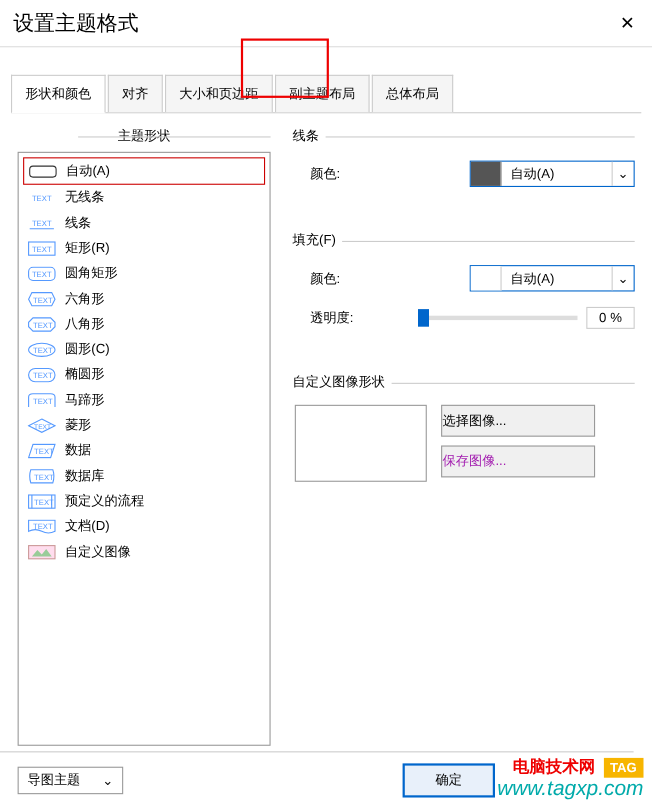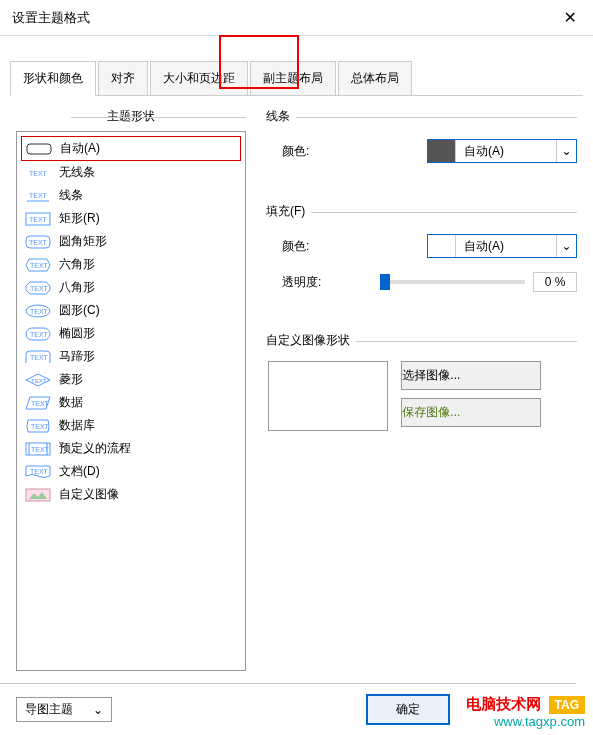--- a/index.html
+++ b/index.html
@@ -1,19 +1,19 @@
 <!DOCTYPE html>
 <html><head>
   <meta charset="utf-8">
   <style>
     * { box-sizing: border-box; margin: 0; padding: 0; }
     body { font-family: "Microsoft YaHei", sans-serif; font-size: 12px; background: #fff; width: 593px; height: 735px; position: relative; overflow: hidden; }
     
     .title-bar { display: flex; justify-content: space-between; align-items: center; padding: 8px 12px; border-bottom: 1px solid #ddd; }
-    .title-bar .title { font-size: 13px; }
+    .title-bar .title { font-size: 19px; }
     .close-btn { font-size: 16px; cursor: pointer; padding: 0 4px; }
     
     .tabs { display: flex; border-bottom: 1px solid #ccc; margin: 8px 10px 0 10px; position: relative; }
     .tab { padding: 8px 12px; cursor: pointer; background: #f5f5f5; border: 1px solid #ccc; border-bottom: none; margin-right: 2px; position: relative; margin-top: 17px; }
     .tab.active { background: #fff; border-bottom: 1px solid #fff; margin-bottom: -1px; }
     
     .content { display: flex; padding: 12px 16px; gap: 20px; }
     .left-col { width: 230px; text-align: center; }
     .right-col { flex: 1; }
     
@@ -39,30 +39,30 @@
     .color-arrow { width: 20px; border-left: 1px solid #ccc; display: flex; align-items: center; justify-content: center; }
     
     .slider-row { display: flex; align-items: center; margin: 14px 0 14px 16px; gap: 8px; }
     .slider-track { flex: 1; height: 4px; background: #ddd; position: relative; margin-left: 40px; }
     .slider-thumb { position: absolute; left: 0; top: -6px; width: 10px; height: 16px; background: #0066cc; }
     .slider-val { border: 1px solid #ccc; padding: 2px 6px; width: 44px; text-align: center; }
     
     .img-preview { border: 1px solid #999; width: 120px; height: 70px; display: inline-block; vertical-align: top; margin-top: 6px; margin-left: 2px; }
     .img-buttons { display: inline-block; vertical-align: top; margin-left: 10px; margin-top: 6px; }
     .img-btn { display: block; width: 140px; padding: 5px 0; border: 1px solid #999; background: #f0f0f0; text-align: left; margin-bottom: 8px; cursor: pointer; }
-    .img-btn.disabled { color: #4d7c0f; cursor: default; }
+    .img-btn.disabled { color: #a21caf; cursor: default; }
     
     .bottom-bar { position: absolute; bottom: 0; left: 0; right: 17px; display: flex; align-items: center; padding: 10px 16px; border-top: 1px solid #ccc; background: #fff; }
     .topic-select { display: flex; border: 1px solid #999; padding: 3px 8px; align-items: center; gap: 20px; }
     .ok-btn { margin-left: auto; margin-right: 110px; padding: 5px 28px; border: 2px solid #0066cc; background: #e8f0fa; cursor: pointer; }
     
     .watermark { position: absolute; right: 8px; bottom: 6px; text-align: right; }
     .wm-top { color: #e00; font-size: 15px; font-weight: bold; }
     .wm-tag { display: inline-block; background: #f7b500; color: #fff; padding: 2px 6px; font-weight: bold; margin-left: 4px; }
-    .wm-url { color: #0aa; font-size: 13px; }
+    .wm-url { color: #0aa; font-size: 19px; font-style: italic; }
     
     .highlight-box { position: absolute; border: 2px solid #e00; pointer-events: none; }
   </style>
 </head>
 <body>
 
 <div class="title-bar">
   <span class="title">设置主题格式</span>
   <span class="close-btn">✕</span>
 </div>

